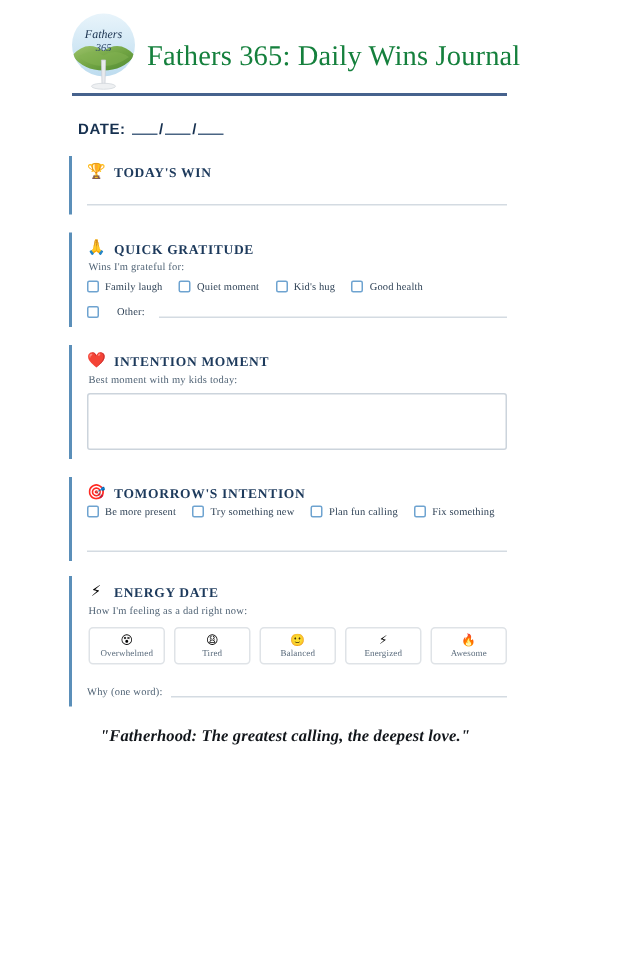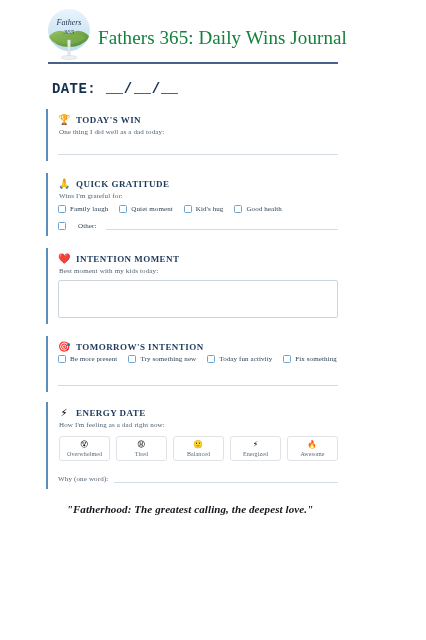--- a/index.html
+++ b/index.html
@@ -42,23 +42,23 @@
   .rule{
     margin:6px 42px 0 48px;
     height:2px;
     background:#3c5a87;
     opacity:.95;
   }
 
   
   .dateline{
     margin:17px 0 0 52px;
-    font-family:Liberation Mono, monospace;
+    font-family:Liberation Sans, sans-serif;
     font-weight:bold;
-    font-size:14px;
+    font-size:10px;
     color:#16304f;
     letter-spacing:.4px;
   }
   .dateline .blank{
     display:inline-block;
     border-bottom:1px solid #4a6583;
     width:17px;
     margin:0 1px;
     vertical-align:-1px;
   }
@@ -248,21 +248,20 @@
     <span class="blank"></span><span>/</span><span class="blank"></span><span>/</span><span class="blank"></span>
   </div>
 
   <div class="sp-12"></div>
 
   <div class="section">
     <div class="sec-head">
       <span class="sec-icon">🏆</span>
       <span class="sec-title">TODAY'S WIN</span>
     </div>
-    <div class="sec-prompt">One thing I did well as a dad today:</div>
     <div class="writeline"></div>
   </div>
 
   <div class="sp-12"></div>
 
   <div class="section">
     <div class="sec-head">
       <span class="sec-icon">🙏</span>
       <span class="sec-title">QUICK GRATITUDE</span>
     </div>
@@ -314,21 +313,21 @@
       <label class="cbitem">
         <span class="cbox"></span>
         <span class="cblabel">Be more present</span>
       </label>
       <label class="cbitem">
         <span class="cbox"></span>
         <span class="cblabel">Try something new</span>
       </label>
       <label class="cbitem">
         <span class="cbox"></span>
-        <span class="cblabel">Today fun activity</span>
+        <span class="cblabel">Plan fun calling</span>
       </label>
       <label class="cbitem">
         <span class="cbox"></span>
         <span class="cblabel">Fix something</span>
       </label>
     </div>
     <div class="sp-8"></div>
     <div class="writeline"></div>
   </div>
 

